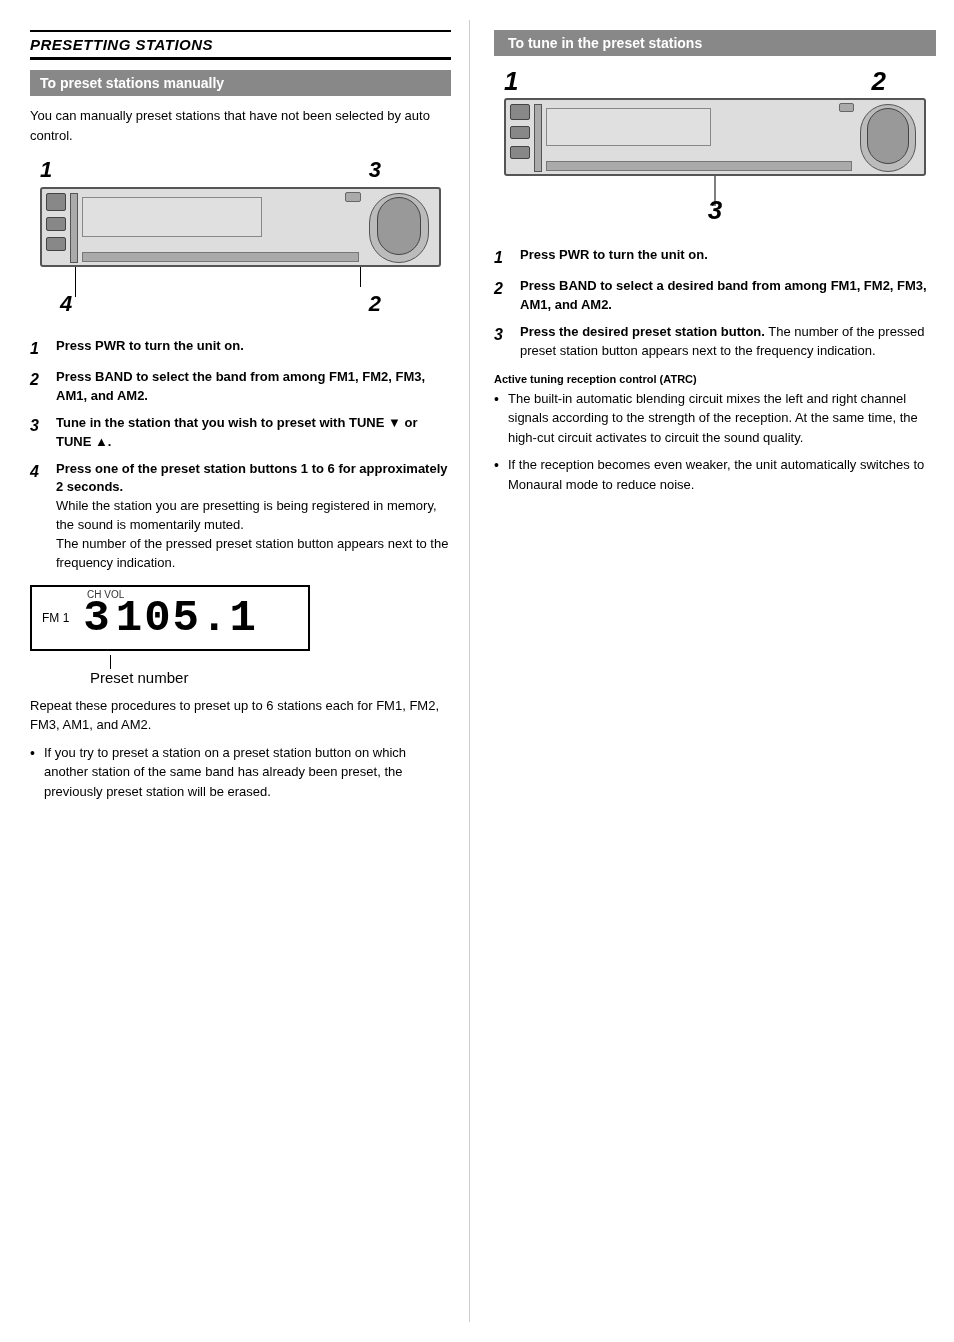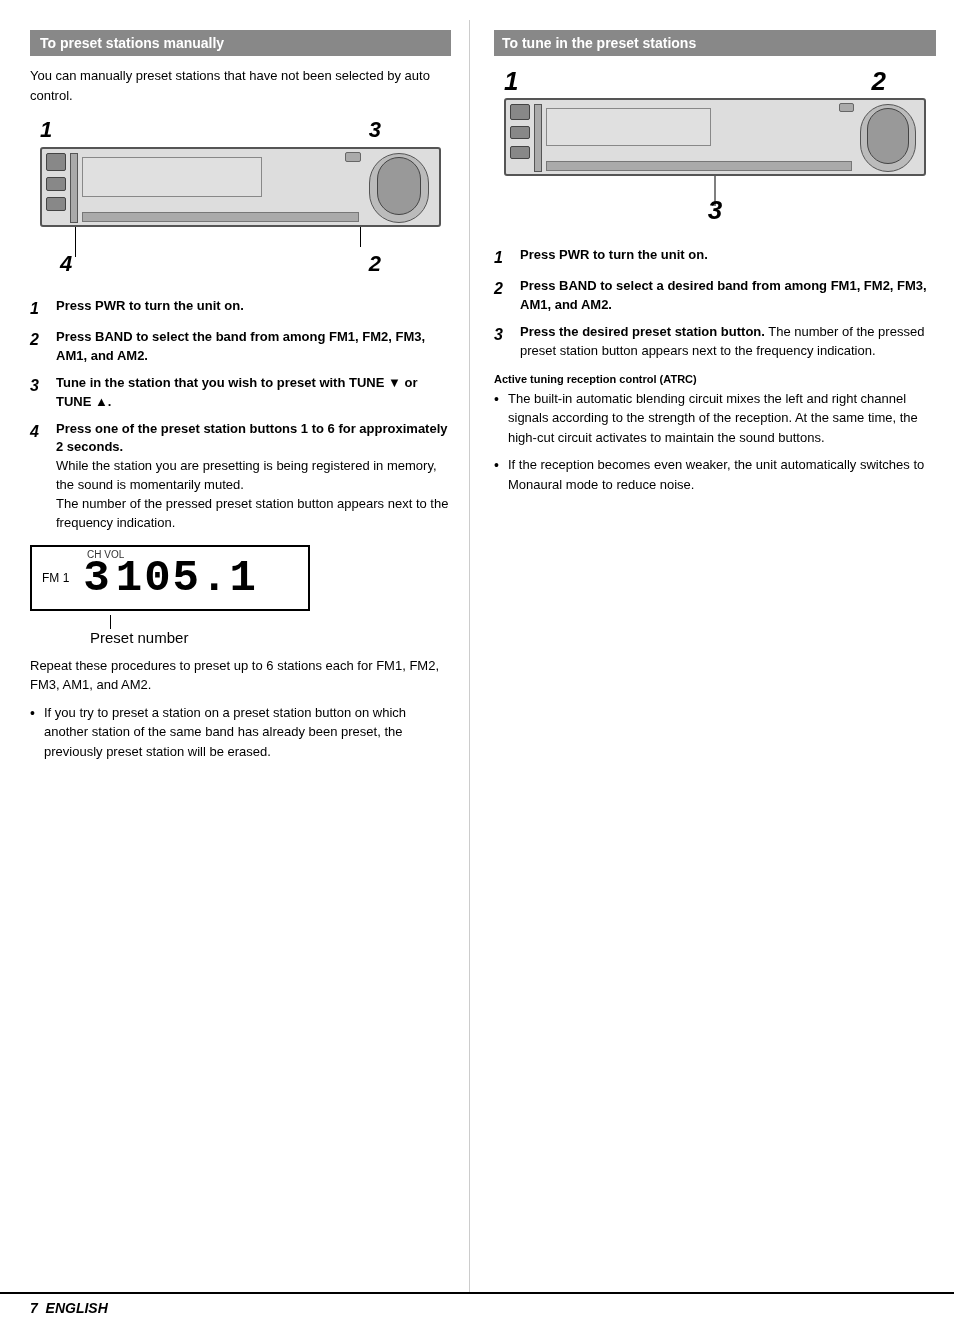--- a/index.html
+++ b/index.html
@@ -64,21 +64,21 @@
       margin-bottom: 10px;
       display: inline-block;
       width: 100%;
     }
 
     .banner-right {
       background: #888;
       color: #fff;
       font-size: 14px;
       font-weight: bold;
-      padding: 5px 8px;
+      padding: 5px 14px;
       margin-bottom: 10px;
       display: inline-block;
       width: 100%;
     }
 
     .intro-text {
       font-size: 13px;
       margin-bottom: 12px;
       line-height: 1.5;
     }
@@ -214,20 +214,21 @@
       font-style: italic;
     }
   </style>
 </head>
 <body>
 
 <div class="page">
   <div class="columns">
 
     <div class="left-col">
+      <div class="section-title">PRESETTING STATIONS</div>
 
       <div class="banner">To preset stations manually</div>
 
       <p class="intro-text">You can manually preset stations that have not been selected by auto control.</p>
 
       
       <div class="right-diagram" style="margin-bottom:20px;">
         <div style="position:relative; height:160px;">
           <span class="diagram-label" style="top:0; left:10px;">1</span>
           <span class="diagram-label" style="top:0; right:70px;">3</span>
@@ -350,28 +351,23 @@
             <strong>Press the desired preset station button.</strong> The number of the pressed preset station button appears next to the frequency indication.
           </span>
         </li>
       </ul>
 
       
       <div class="atrc-title">Active tuning reception control (ATRC)</div>
 
       <div class="bullet-item">
         <span class="bullet-dot">•</span>
-        <span class="bullet-text">The built-in automatic blending circuit mixes the left and right channel signals according to the strength of the reception. At the same time, the high-cut circuit activates to maintain the sound buttons.</span>
+        <span class="bullet-text">The built-in automatic blending circuit mixes the left and right channel signals according to the strength of the reception. At the same time, the high-cut circuit activates to circuit the sound quality.</span>
       </div>
 
       <div class="bullet-item" style="margin-top:8px;">
         <span class="bullet-dot">•</span>
         <span class="bullet-text">If the reception becomes even weaker, the unit automatically switches to Monaural mode to reduce noise.</span>
       </div>
     </div>
   </div>
 
-  <div class="footer">
-    <span class="footer-text">
-      <span>7</span>&nbsp;&nbsp;<span>ENGLISH</span>
-    </span>
-  </div>
 </div>
 
 </body></html>

